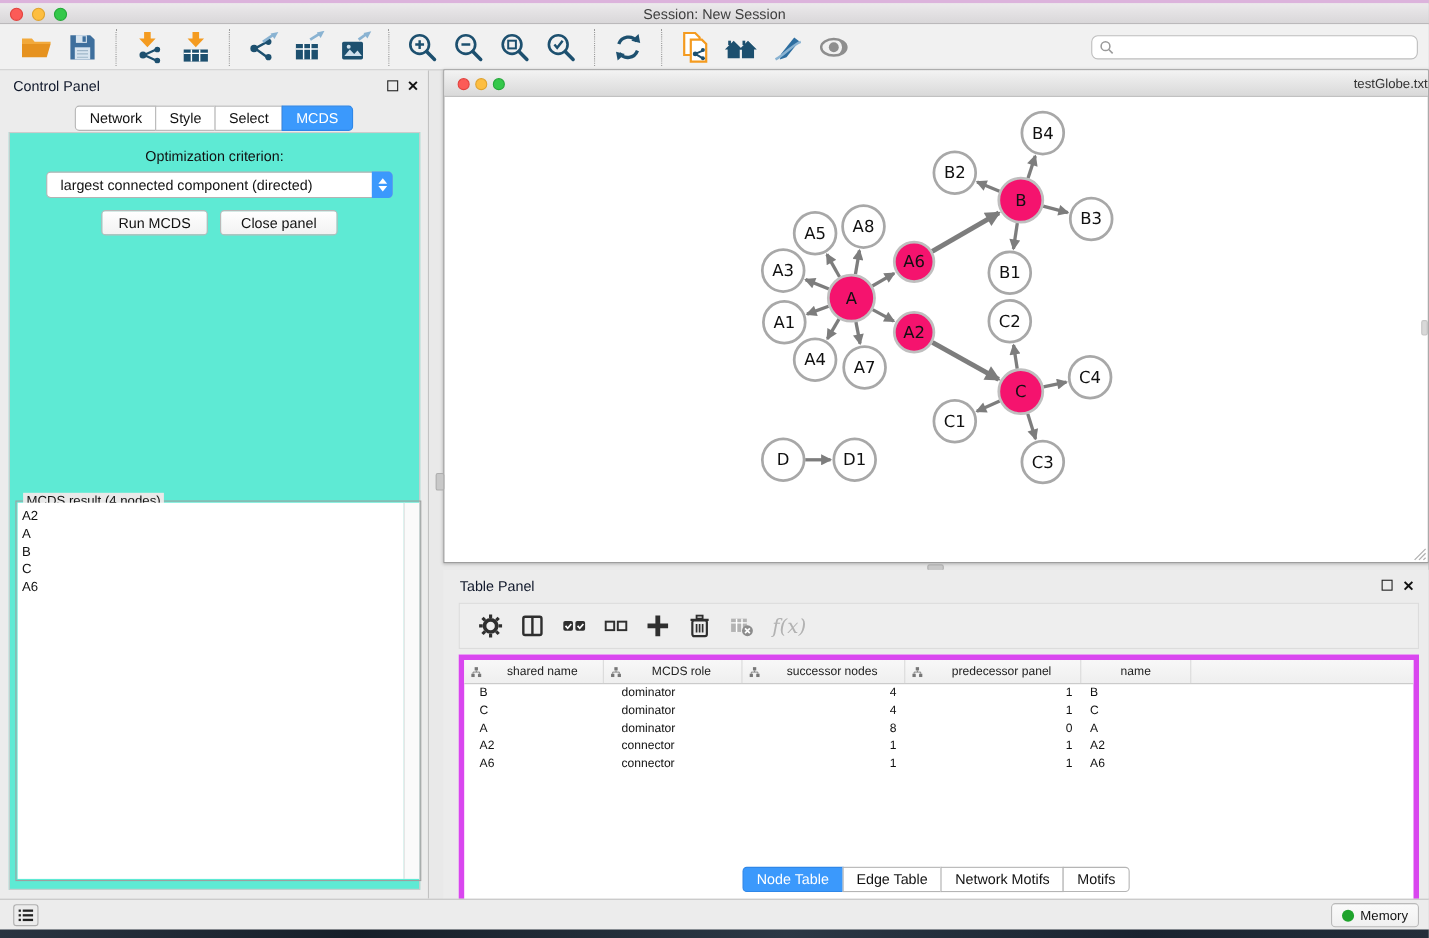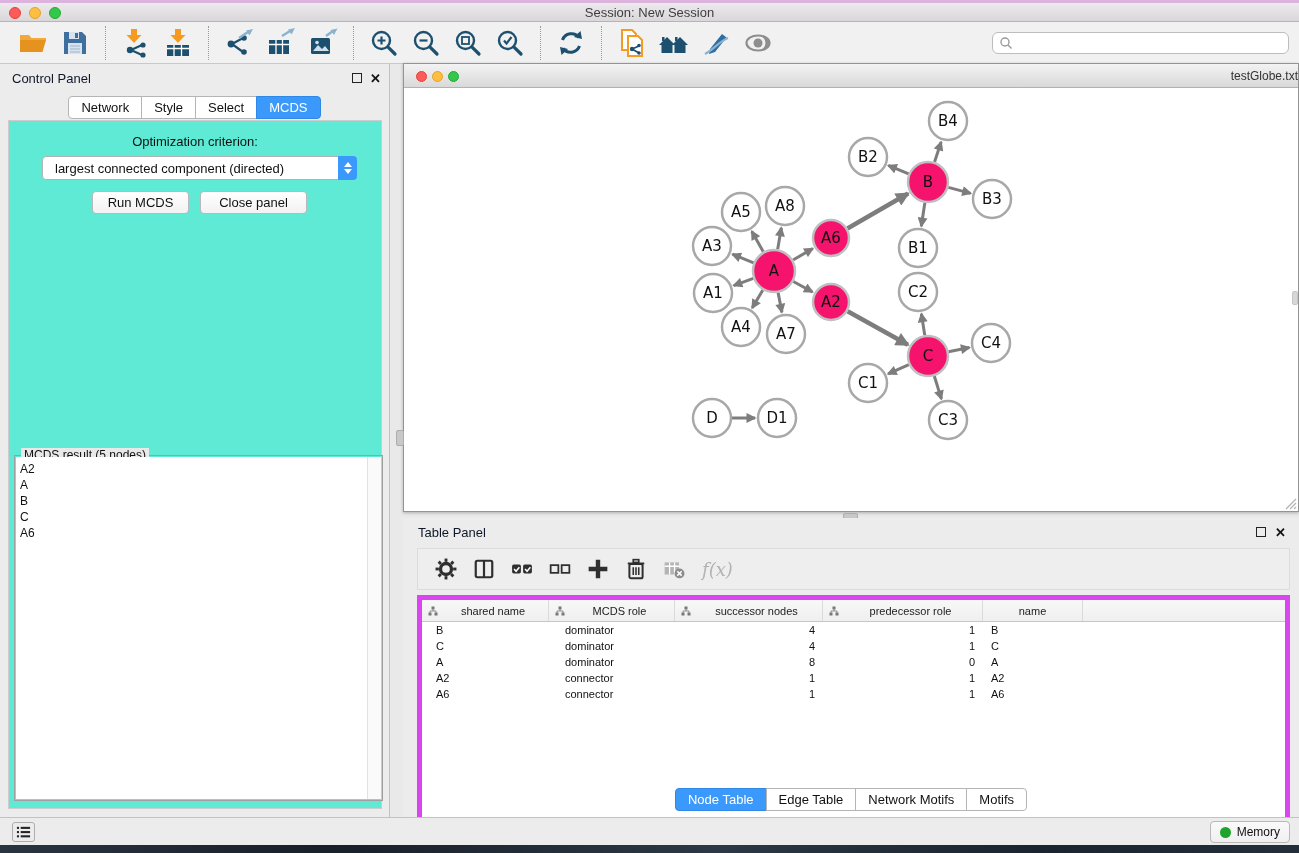--- a/index.html
+++ b/index.html
@@ -297,21 +297,21 @@
       <div class="dropdown">
         <span class="dd-text">largest connected component (directed)</span>
         <span class="dd-stepper">
             <i class="up"></i>
             <i class="down"></i>
           </span>
       </div>
       <button class="btn run">Run MCDS</button>
       <button class="btn closep">Close panel</button>
       <div class="result-box">
-        <span class="rb-title">MCDS result (5 nodes)</span>
+        <span class="rb-title">MCDS result (4 nodes)</span>
         <div class="rb-list" id="result-list">
             <div class="result-item">A2</div>
             <div class="result-item">A</div>
             <div class="result-item">B</div>
             <div class="result-item">C</div>
             <div class="result-item">A6</div>
           </div>
         <div class="rb-scroll"></div>
       </div>
     </div>
@@ -507,21 +507,21 @@
           </div>
           <div class="th" style="width: 160px;">
             <span class="th-ic">
               <svg viewBox="0 0 10 10" width="10" height="10">
                 <rect x="3.5" y="0.5" width="3" height="3" fill="#777"></rect>
                 <rect x="0.5" y="6.5" width="3" height="3" fill="#777"></rect>
                 <rect x="6.5" y="6.5" width="3" height="3" fill="#777"></rect>
                 <path d="M5 3.5V5M2 6.5V5H8v1.5" stroke="#777" stroke-width="0.8" fill="none"></path>
               </svg>
             </span>
-            <span class="th-label">predecessor role</span>
+            <span class="th-label">predecessor panel</span>
           </div>
           <div class="th" style="width: 100px;">
             <span class="th-label">name</span>
           </div>
         </div>
       <div class="tbl-body" id="tbl-body">
           <div class="tr">
             <div class="td" style="width: 127px; text-align: left; padding: 0px 0px 0px 14px;">B</div>
             <div class="td" style="width: 126px; text-align: left; padding: 0px 0px 0px 16px;">dominator</div>
             <div class="td" style="width: 148px; text-align: right; padding: 0px 8px 0px 0px;">4</div>

